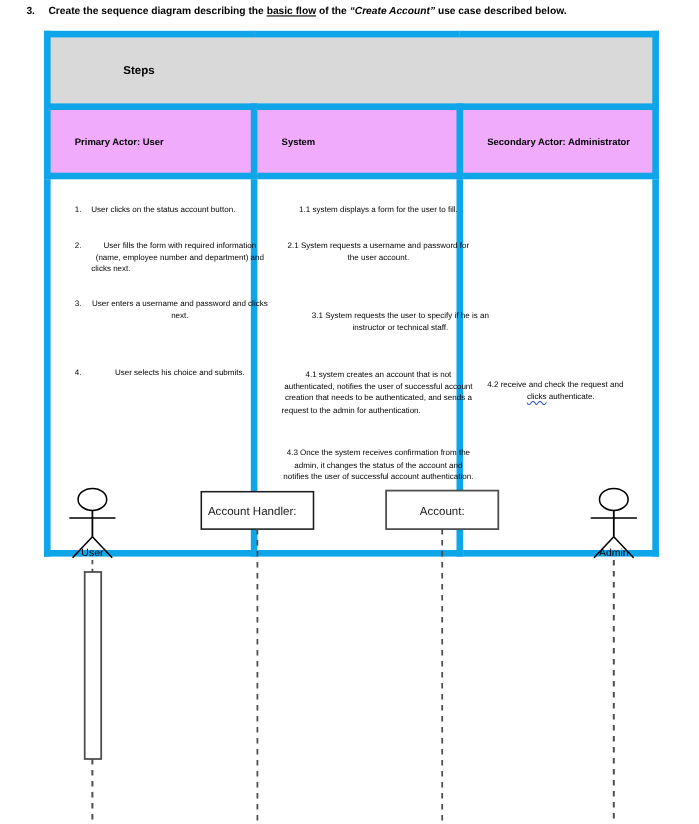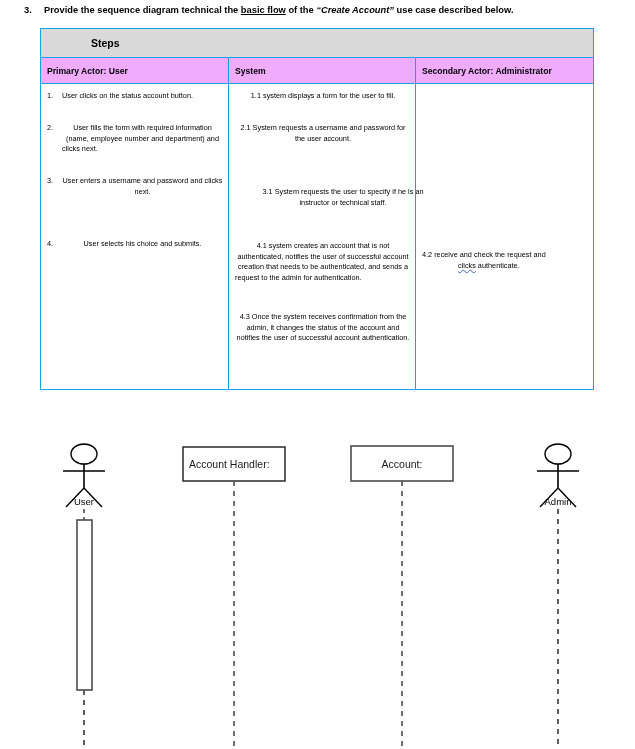--- a/index.html
+++ b/index.html
@@ -43,23 +43,23 @@
   
   #steps-table {
     position: absolute;
     left: 40px;
     top: 28px;
     width: 553px;
     border-collapse: collapse;
     table-layout: fixed;
   }
   #steps-table td {
-    border: 1px solid #0ea5e9;
+    border: 6px solid #0ea5e9;
     vertical-align: top;
-    padding: 0;
+    padding: 16px;
   }
   .col-a { width: 188px; }
   .col-b { width: 187px; }
   .col-c { width: 178px; }
 
   .steps-header-cell {
     background: #d9d9d9;
     height: 28px;
     vertical-align: middle !important;
   }
@@ -159,21 +159,21 @@
     font-family: "Liberation Sans", sans-serif;
     font-size: 10.5px;
     fill: #1a1a1a;
   }
 </style>
 </head>
 <body>
 
 <div id="question-line">
   <span class="q-num">3.</span>
-  <span class="q-text"><span>Provide the sequence diagram technical the </span><span class="u">basic flow</span><span> of the </span><span class="it">“Create Account”</span><span> use case described below.</span></span>
+  <span class="q-text"><span>Create the sequence diagram describing the </span><span class="u">basic flow</span><span> of the </span><span class="it">“Create Account”</span><span> use case described below.</span></span>
 </div>
 
 <table id="steps-table">
   <colgroup>
     <col class="col-a">
       <col class="col-b">
       <col class="col-c">
   </colgroup>
   <tbody>
     <tr>

